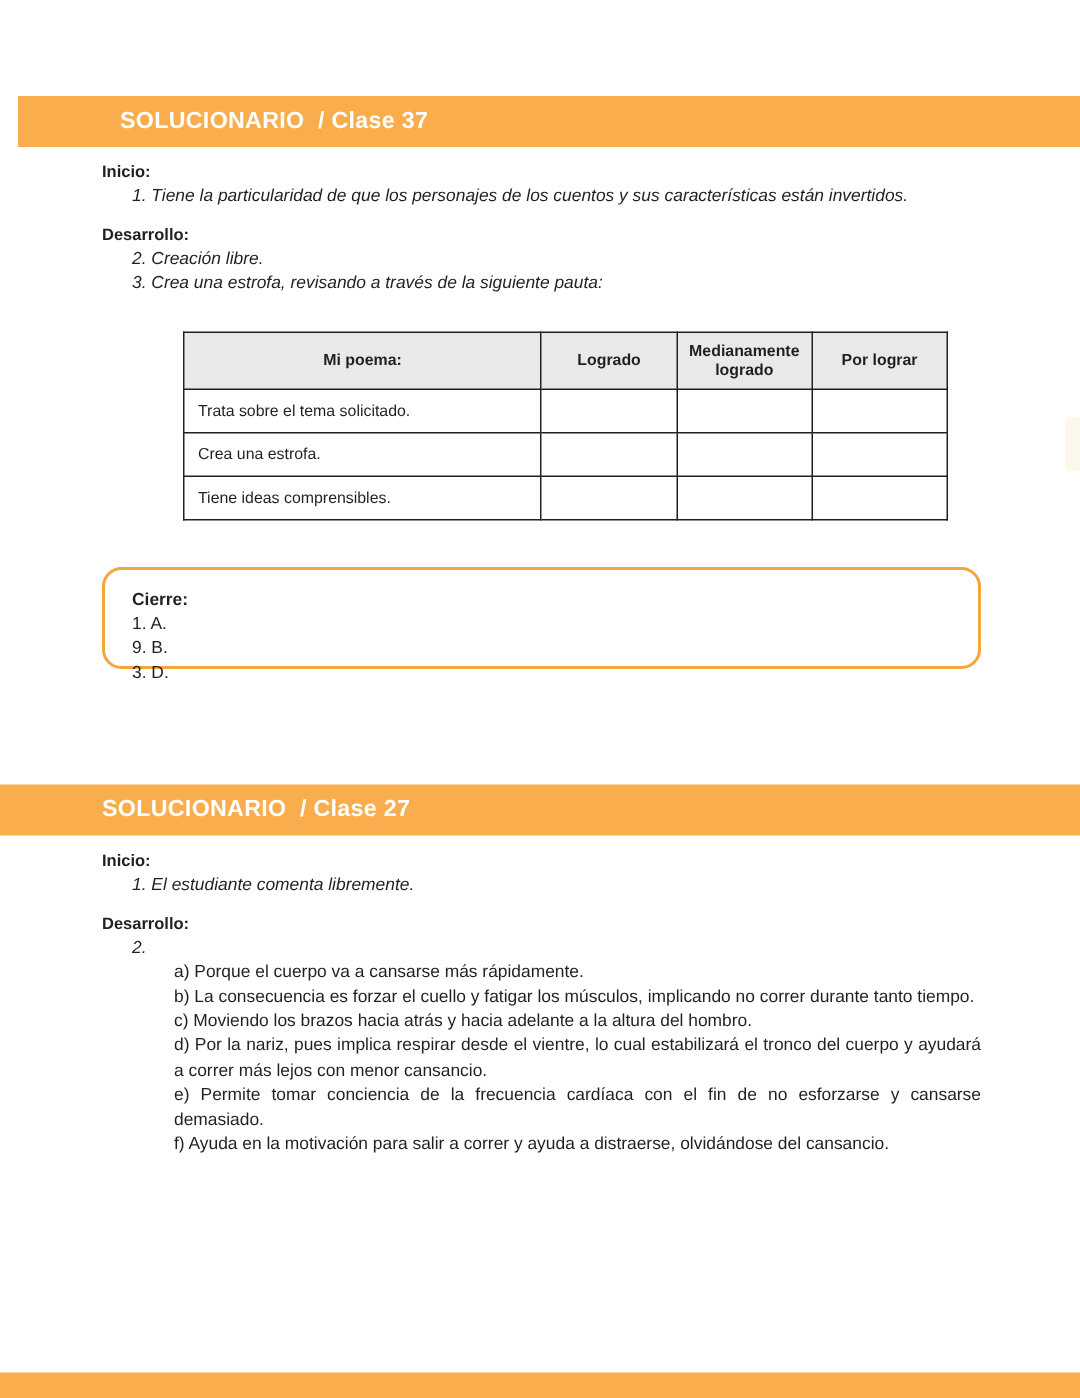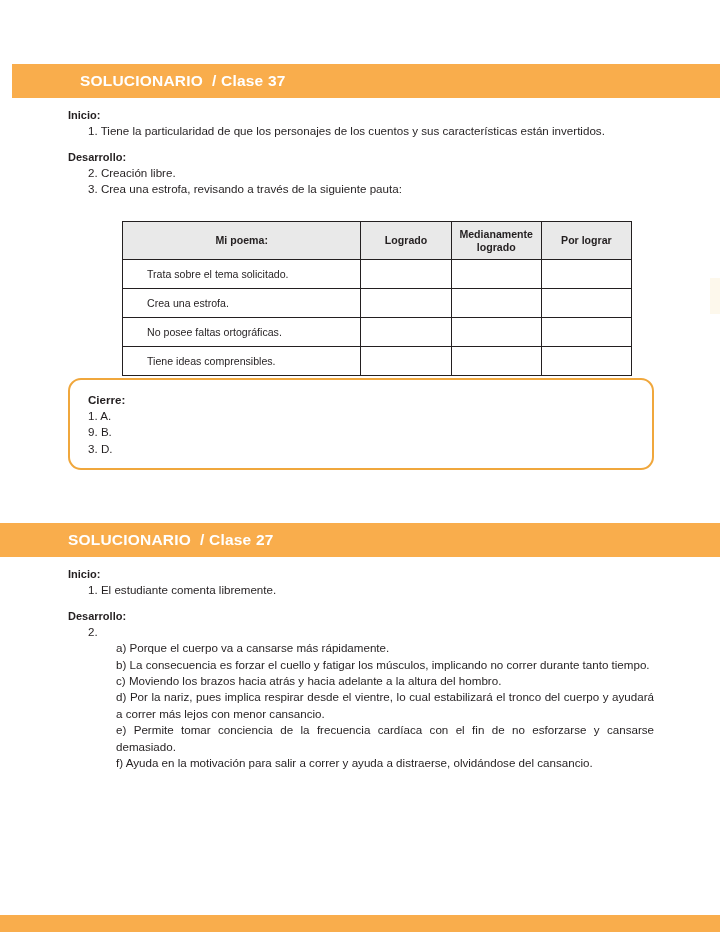--- a/index.html
+++ b/index.html
@@ -72,20 +72,21 @@
     color: #231f20;
     line-height: 1.35;
     margin: 0;
   }
   .item {
     font-size: 11.6px;
     color: #231f20;
     line-height: 1.4;
     margin: 0;
     padding-left: 20px;
+    font-style: italic;
   }
   .item-sub {
     font-size: 11.6px;
     color: #231f20;
     line-height: 1.42;
     margin: 0;
     padding-left: 48px;
     text-align: justify;
   }
   .gap-sm { height: 11px; }
@@ -113,35 +114,35 @@
   table.rubric thead th {
     background: #e9e9e9;
     font-weight: bold;
     text-align: center;
     height: 33px;
     padding: 2px 4px;
     line-height: 1.22;
   }
   table.rubric tbody td {
     height: 24px;
-    padding: 2px 24px;
+    padding: 2px 9px;
   }
   table.rubric tbody td.crit {
     text-align: left;
   }
   col.c-crit { width: 238px; }
   col.c-opt  { width: 90px; }
 
   
   .cierre-box {
     position: absolute;
     left: 68px;
     top: 378px;
     width: 586px;
-    height: 92px;
+    height: 68px;
     box-sizing: border-box;
     border: 2px solid #f0a73c;
     border-radius: 13px;
     background: #ffffff;
     padding: 12px 0 0 18px;
   }
   .cierre-box .label { font-size: 11.6px; }
   .cierre-box .c-item {
     font-size: 11.6px;
     line-height: 1.42;
@@ -199,26 +200,20 @@
       </thead>
       <tbody>
         <tr>
           <td class="crit">Trata sobre el tema solicitado.</td>
           <td></td>
           <td></td>
           <td></td>
         </tr>
         <tr>
           <td class="crit">Crea una estrofa.</td>
-          <td></td>
-          <td></td>
-          <td></td>
-        </tr>
-        <tr>
-          <td class="crit">No posee faltas ortográficas.</td>
           <td></td>
           <td></td>
           <td></td>
         </tr>
         <tr>
           <td class="crit">Tiene ideas comprensibles.</td>
           <td></td>
           <td></td>
           <td></td>
         </tr>

